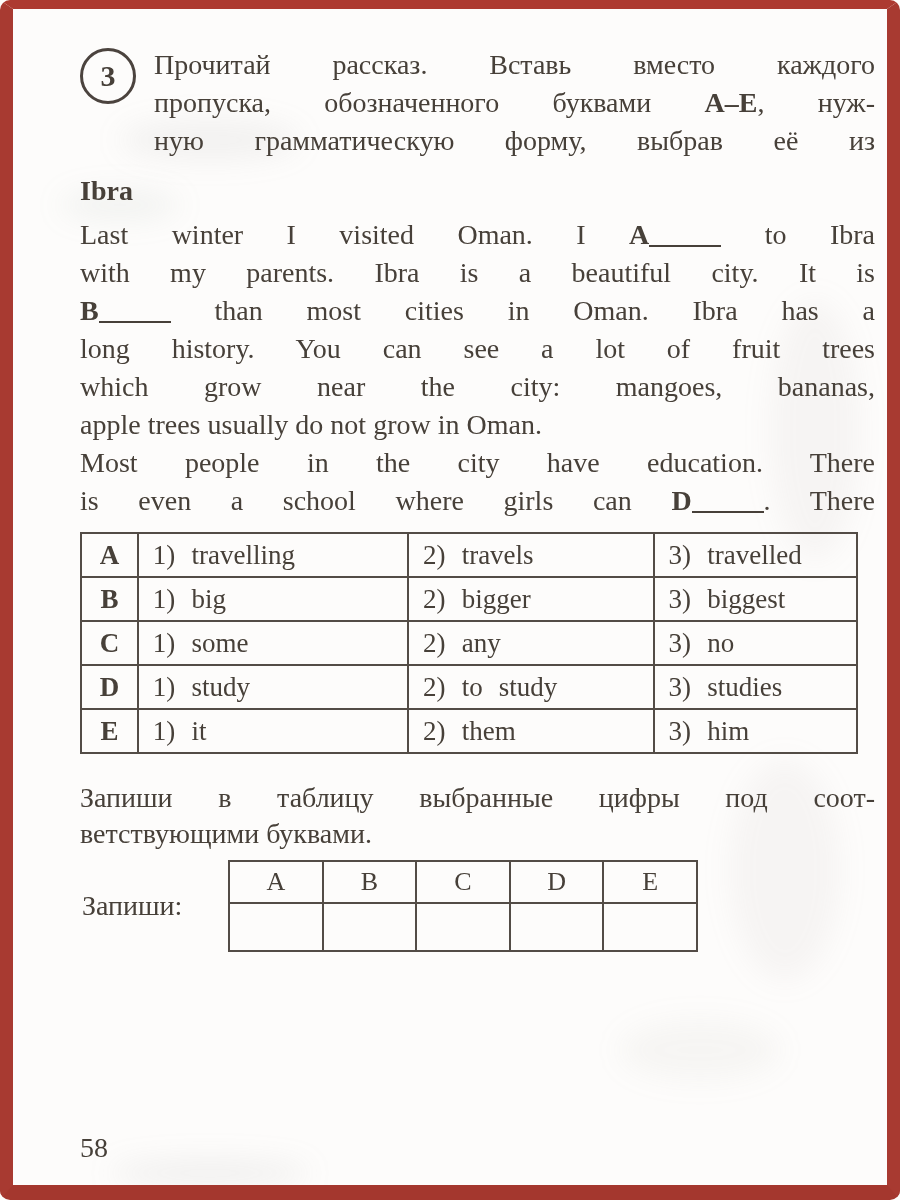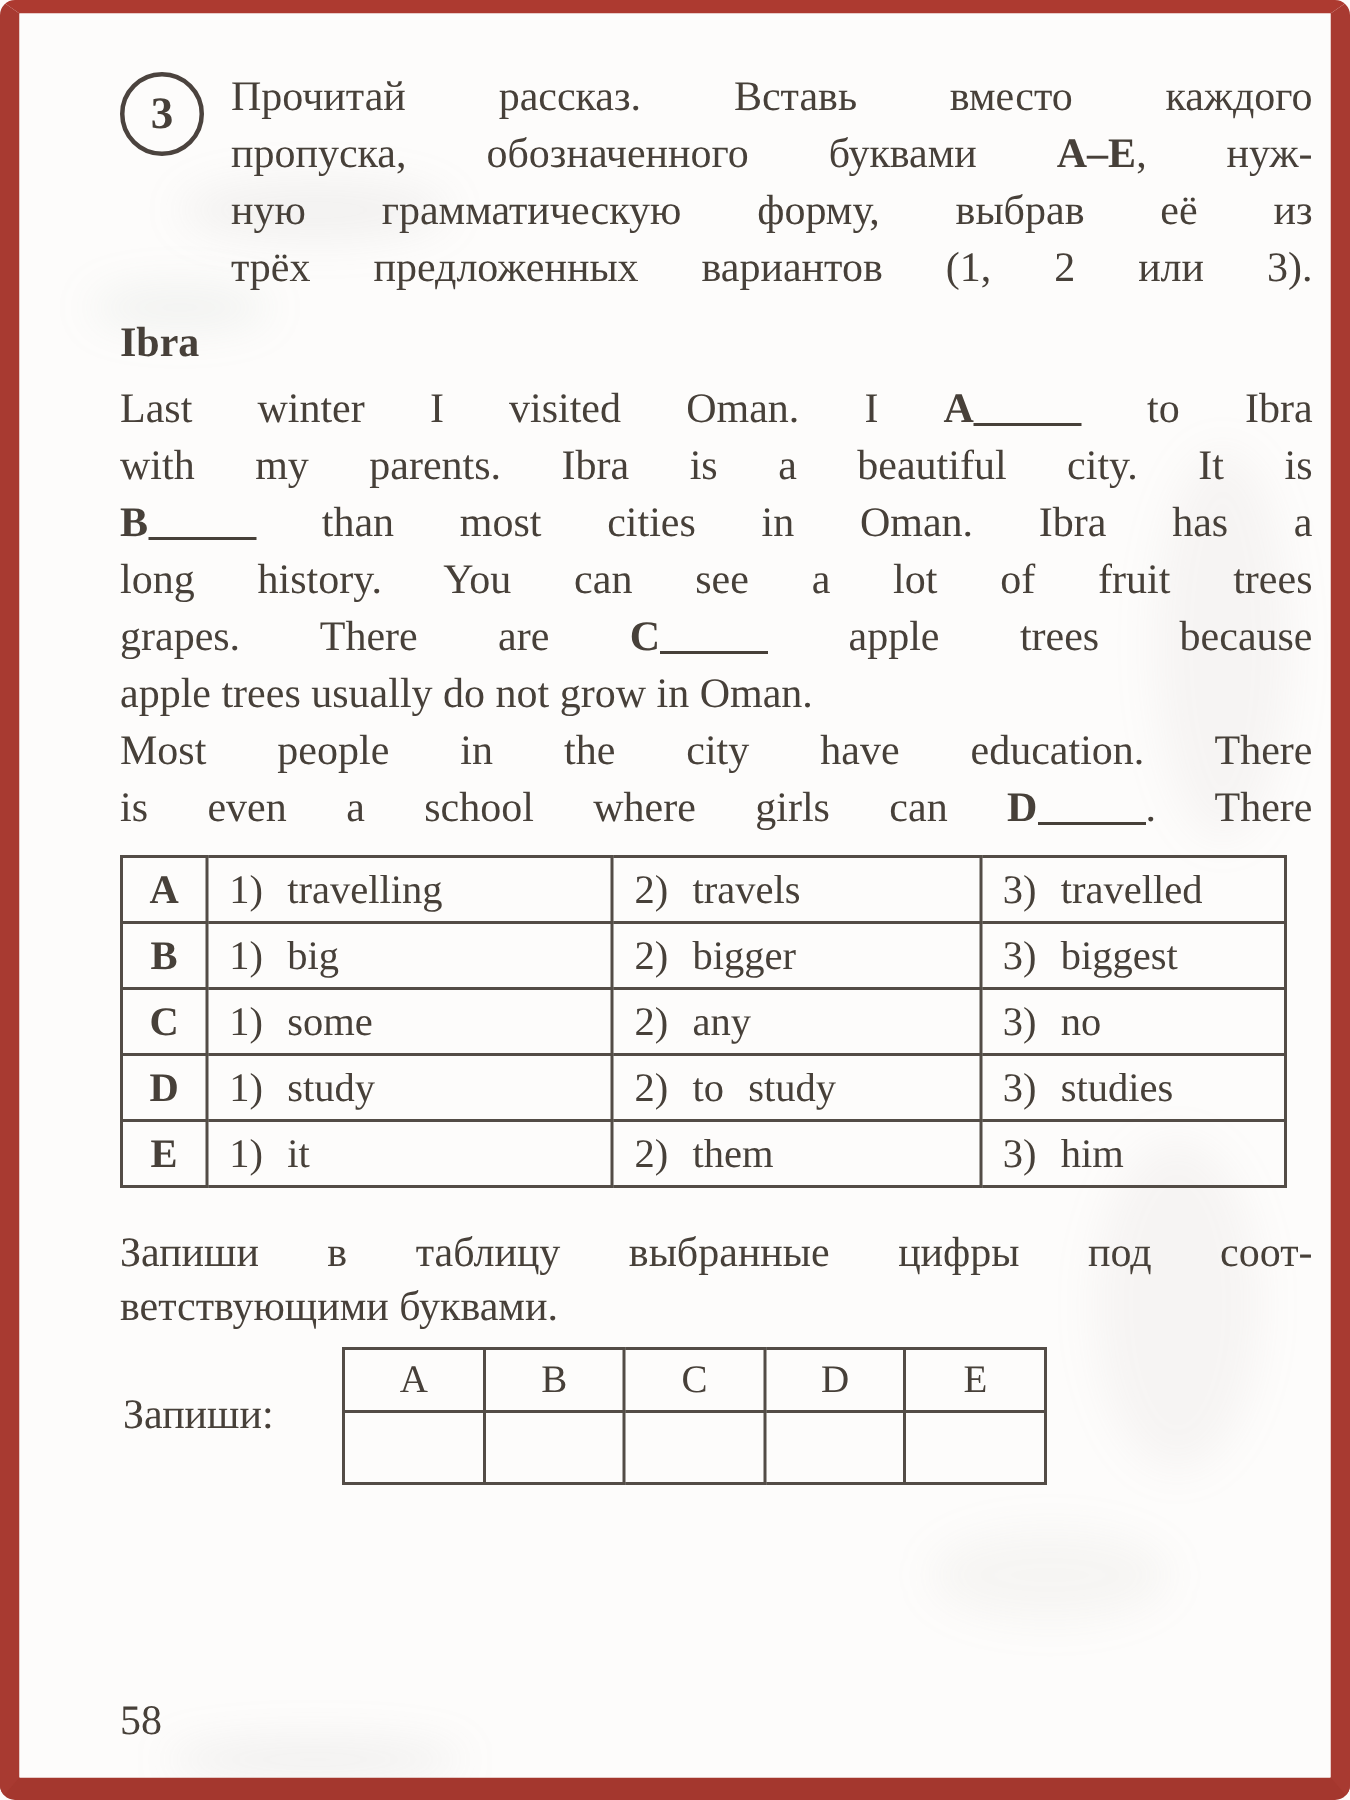--- a/index.html
+++ b/index.html
@@ -85,32 +85,31 @@
 <div class="content">
 
   <div class="ex-header">
     <div class="circle">
       <span>3</span>
     </div>
     <div class="instruction">
       <div class="jl">Прочитай рассказ. Вставь вместо каждого</div>
       <div class="jl"><span>пропуска, обозначенного буквами</span> <b>А–Е</b><span>, нуж-</span></div>
       <div class="jl">ную грамматическую форму, выбрав её из</div>
-      <div class="jl">трёх предложенных вариантов (1, 2 или 3).</div>
     </div>
   </div>
 
   <div class="story-title">Ibra</div>
 
   <div class="story">
     <div class="jl"><span>Last winter I visited Oman. I</span> <b class="blank-letter">A</b><span class="blank-line"></span> <span>to Ibra</span></div>
     <div class="jl">with my parents. Ibra is a beautiful city. It is</div>
     <div class="jl"><b class="blank-letter">B</b><span class="blank-line"></span> <span>than most cities in Oman. Ibra has a</span></div>
     <div class="jl">long history. You can see a lot of fruit trees</div>
-    <div class="jl"><span>grapes. There are</span> <b class="blank-letter">C</b><span class="blank-line"></span> <span>apple trees because</span></div>
+    <div class="jl">which grow near the city: mangoes, bananas,</div>
     <div class="ll">apple trees usually do not grow in Oman.</div>
     <div class="jl">Most people in the city have education. There</div>
     <div class="jl"><span>is even a school where girls can</span> <b class="blank-letter">D</b><span class="blank-line"></span><span>. There</span></div>
   </div>
 
   <table class="opts">
     <tbody>
         <tr>
       <td class="letter">A</td>
       <td class="o1"><span>1) travelling</span></td>

